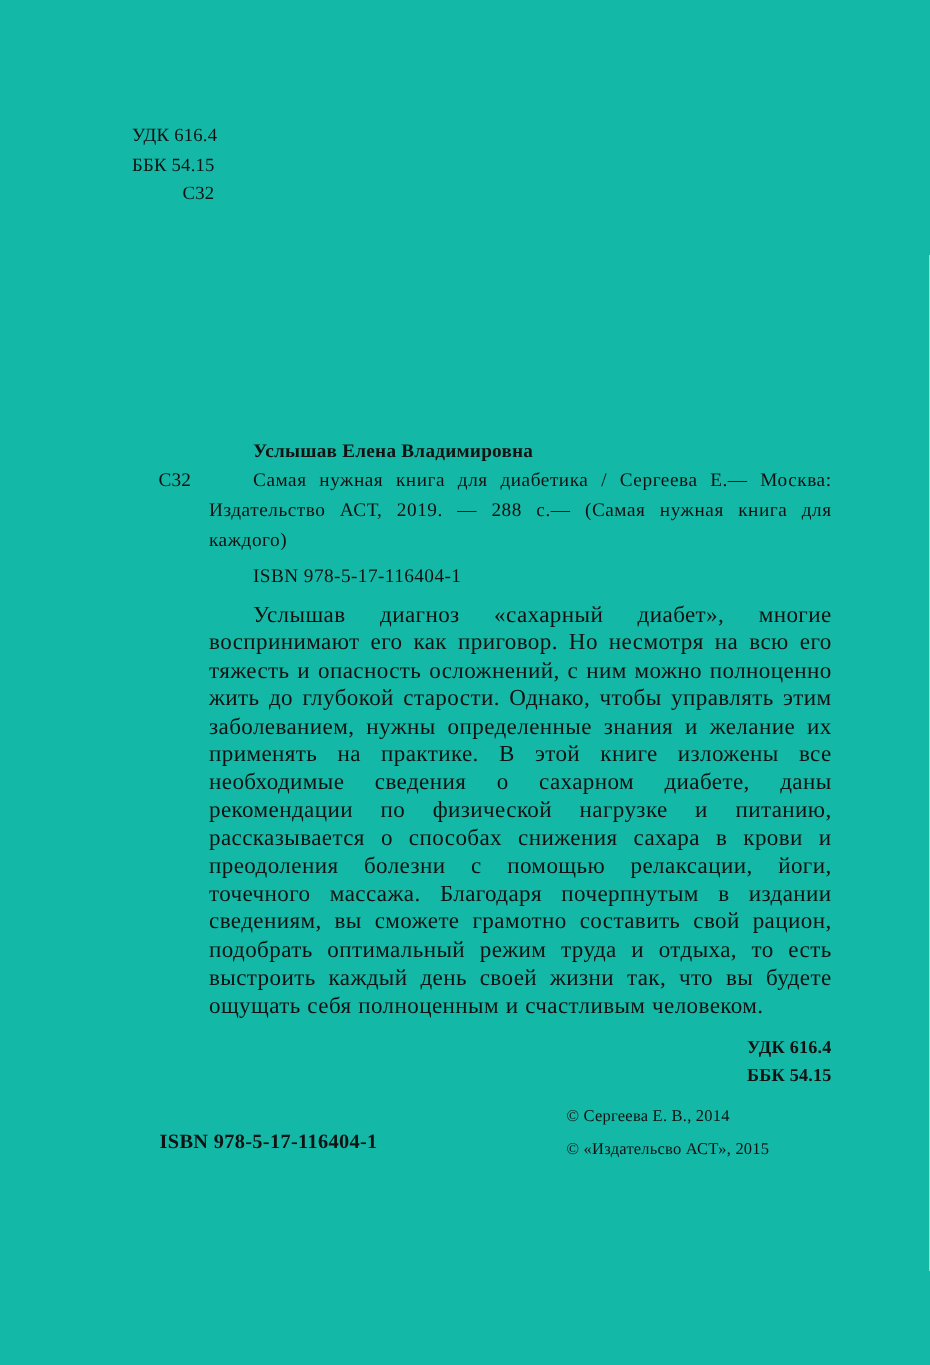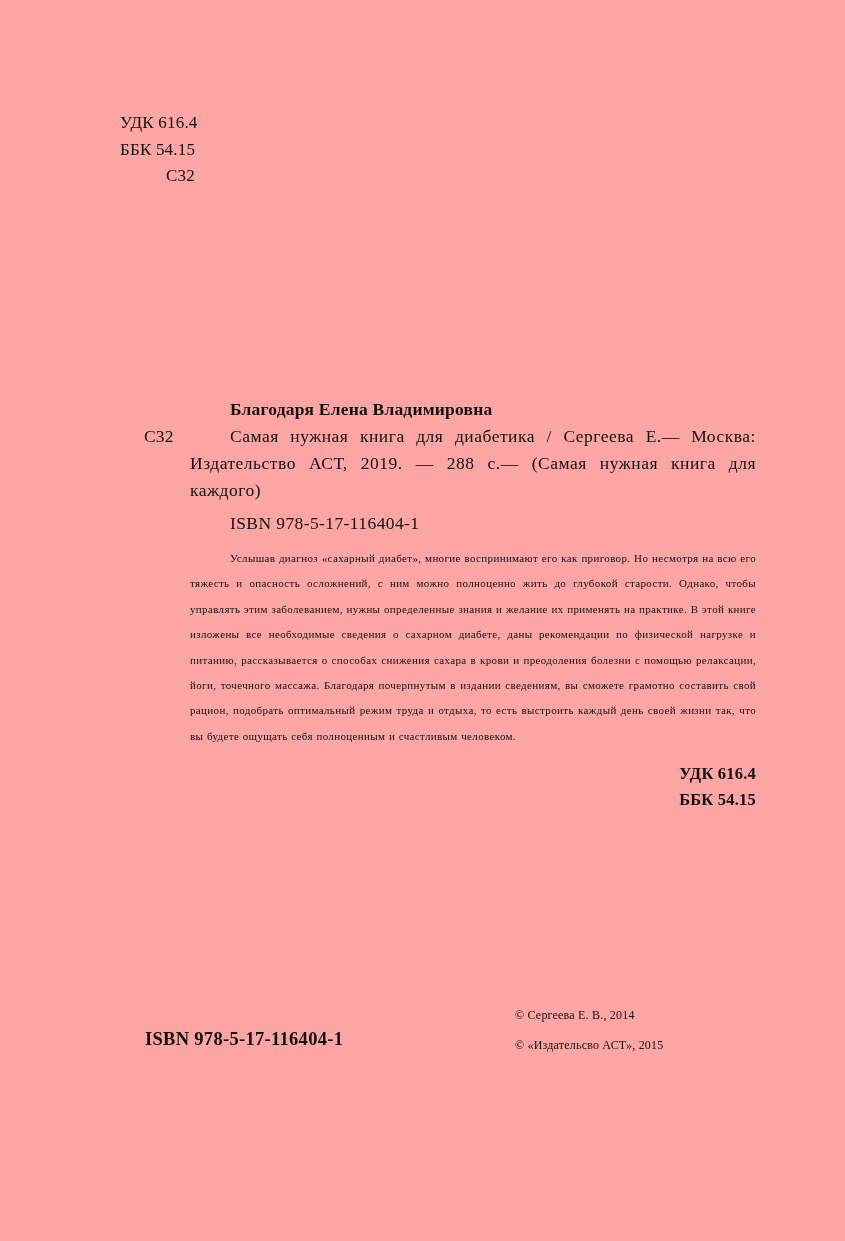--- a/index.html
+++ b/index.html
@@ -5,21 +5,21 @@
     * { margin: 0; padding: 0; box-sizing: border-box; }
     html, body { background: #ffffff; }
     body {
       font-family: "Liberation Serif", "DejaVu Serif", serif;
       color: #121212;
     }
     .page {
       position: relative;
       width: 845px;
       height: 1241px;
-      background: #fca5a5;
+      background: #14b8a6;
       margin: 0 auto;
       overflow: hidden;
     }
 
     
     .top-block {
       position: absolute;
       left: 120px;
       top: 110px;
       font-size: 17px;
@@ -57,21 +57,21 @@
     }
     .isbn-line {
       text-indent: 40px;
       margin-top: 6px;
       letter-spacing: 0.4px;
     }
     .annotation {
       margin-top: 9px;
       text-align: justify;
       text-indent: 40px;
-      font-size: 11px;
+      font-size: 21px;
       line-height: 25.4px;
       letter-spacing: 0.35px;
       word-spacing: 0.5px;
     }
     .class-right {
       margin-top: 12px;
       text-align: right;
       font-weight: bold;
       font-size: 16.5px;
       line-height: 26px;
@@ -91,38 +91,38 @@
       left: 0;
       top: 29px;
       font-weight: bold;
       font-size: 18.5px;
       letter-spacing: 0.3px;
     }
     .copyrights {
       position: absolute;
       left: 370px;
       top: 0;
-      font-size: 12px;
+      font-size: 15px;
       line-height: 30px;
       letter-spacing: 0.2px;
     }
   </style>
 </head>
 <body>
 
 <div class="page">
 
   <div class="top-block">
     <div>УДК 616.4</div>
     <div>ББК 54.15</div>
     <div class="indent">С32</div>
   </div>
 
   <div class="card">
-    <p class="author">Благодаря Елена Владимировна</p>
+    <p class="author">Услышав Елена Владимировна</p>
     <p class="bib">
       <span class="margin-code">С32</span>
       <span>Самая нужная книга для диабетика / Сергеева Е.— Москва: Издательство АСТ, 2019. — 288 с.— (Самая нужная книга для каждого)</span>
     </p>
     <p class="isbn-line">ISBN 978-5-17-116404-1</p>
     <p class="annotation">Услышав диагноз «сахарный диабет», многие воспринимают его как приговор. Но несмотря на всю его тяжесть и опасность осложнений, с ним можно полноценно жить до глубокой старости. Однако, чтобы управлять этим заболеванием, нужны определенные знания и желание их применять на практике. В этой книге изложены все необходимые сведения о сахарном диабете, даны рекомендации по физической нагрузке и питанию, рассказывается о способах снижения сахара в крови и преодоления болезни с помощью релаксации, йоги, точечного массажа. Благодаря почерпнутым в издании сведениям, вы сможете грамотно составить свой рацион, подобрать оптимальный режим труда и отдыха, то есть выстроить каждый день своей жизни так, что вы будете ощущать себя полноценным и счастливым человеком.</p>
     <div class="class-right">
       <div>УДК 616.4</div>
       <div>ББК 54.15</div>
     </div>

